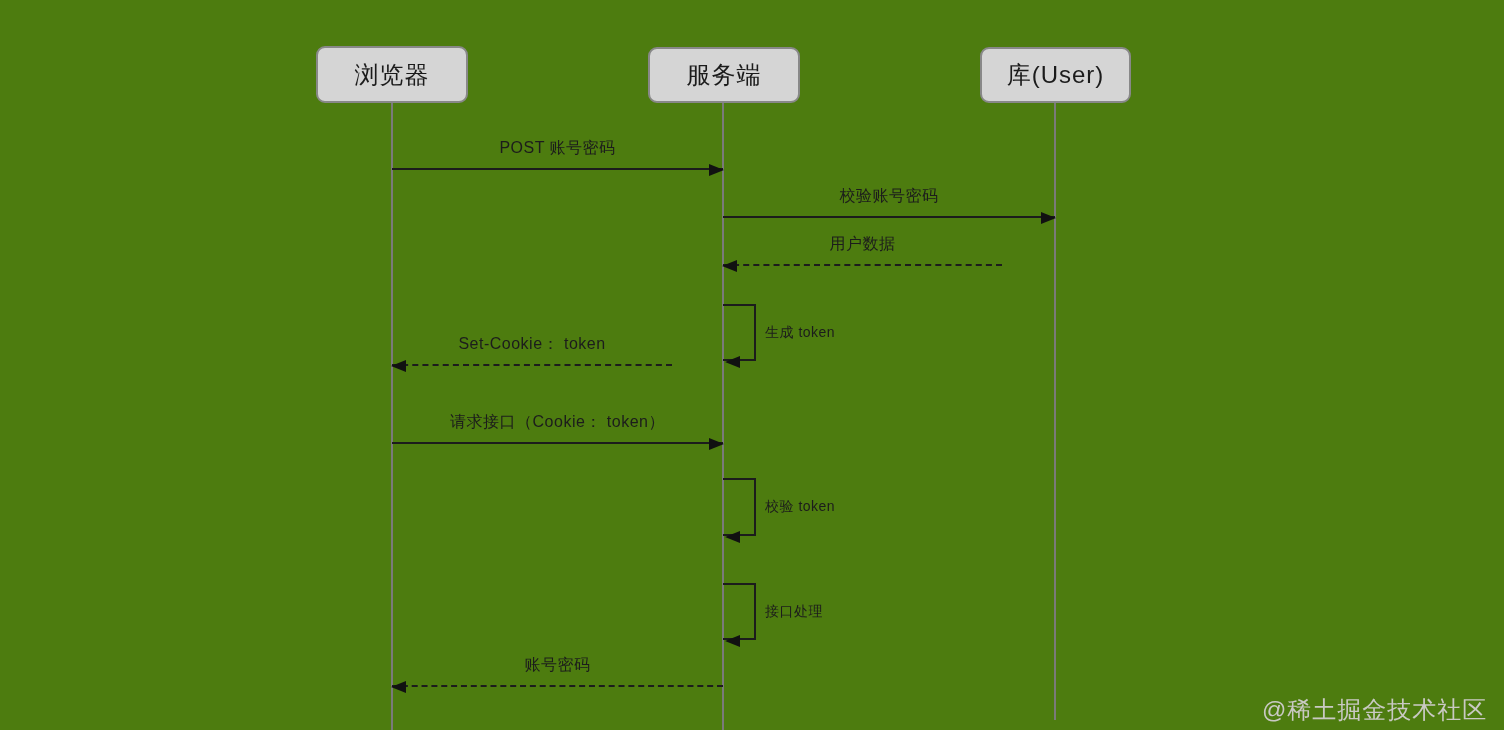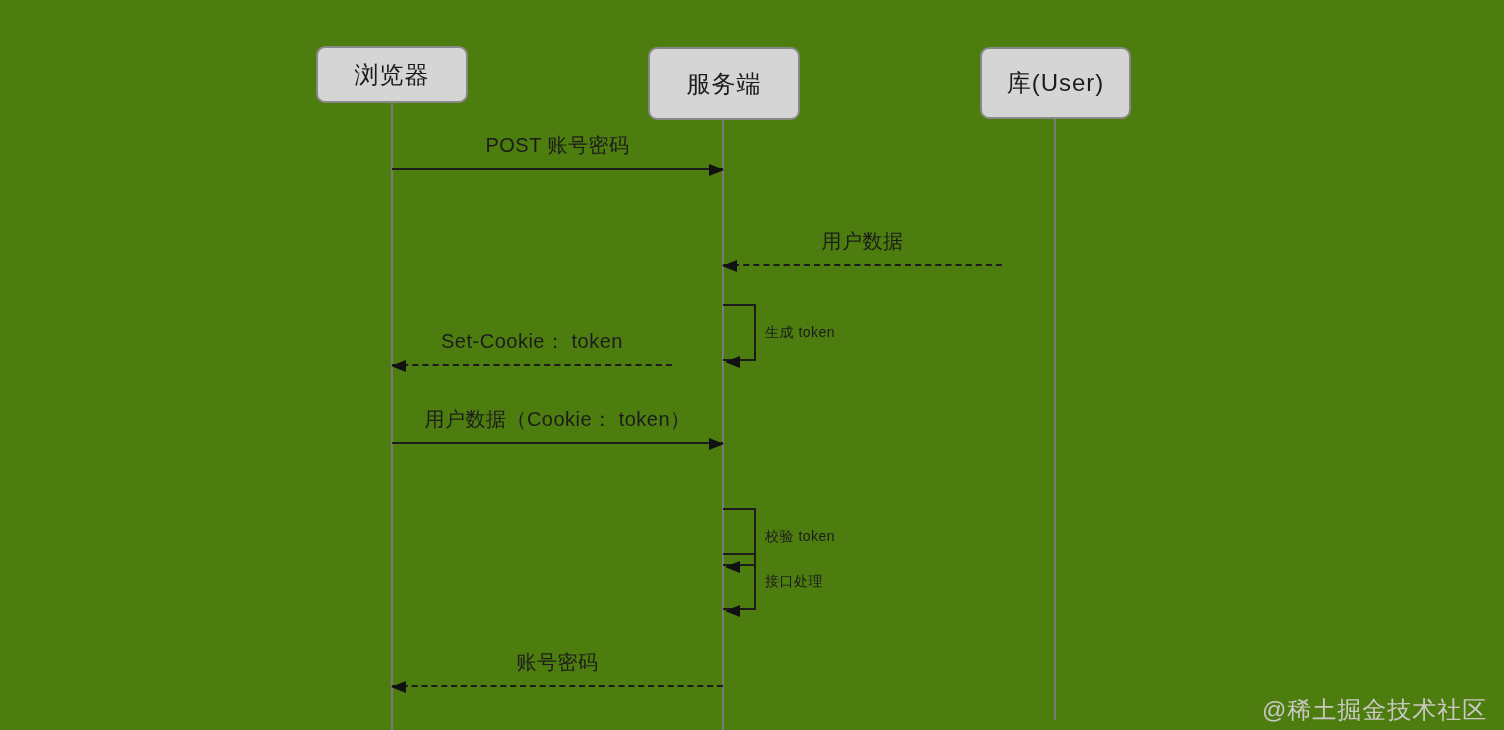--- a/index.html
+++ b/index.html
@@ -43,21 +43,21 @@
     position: absolute;
     height: 35px;
     z-index: 2;
   }
   .msg-label {
     position: absolute;
     left: 0;
     right: 0;
     bottom: 11px;
     text-align: center;
-    font-size: 20px;
+    font-size: 16px;
     letter-spacing: 0.5px;
     color: #1c1c1c;
     white-space: nowrap;
   }
   .msg-line {
     position: absolute;
     left: 0;
     right: 0;
     bottom: 0;
     height: 0;
@@ -119,65 +119,70 @@
 
 <div class="canvas">
 
   <div class="lifeline" style="left:391px; top:103px; height:627px"></div>
   <div class="lifeline" style="left:722px; top:103px; height:627px"></div>
   <div class="lifeline" style="left:1054px; top:103px; height:617px"></div>
 
   <div class="actor-box" style="left:316px; top:46px; width:152px; height:57px">
     <span>浏览器</span>
   </div>
-  <div class="actor-box" style="left:648px; top:47px; width:152px; height:73px">
+  <div class="actor-box" style="left:648px; top:47px; width:152px; height:56px">
     <span>服务端</span>
   </div>
-  <div class="actor-box" style="left:980px; top:47px; width:151px; height:72px">
+  <div class="actor-box" style="left:980px; top:47px; width:151px; height:56px">
     <span>库(User)</span>
   </div>
 
   <div class="msg" style="left:392px; top:135px; width:331px">
     <div class="msg-label">POST 账号密码</div>
     <div class="msg-line solid"></div>
     <span class="head right"></span>
   </div>
 
+  <div class="msg" style="left:723px; top:183px; width:332px">
+    <div class="msg-label">校验账号密码</div>
+    <div class="msg-line solid"></div>
+    <span class="head right"></span>
+  </div>
 
   <div class="msg" style="left:723px; top:231px; width:279px">
     <div class="msg-label">用户数据</div>
     <div class="msg-line dashed"></div>
     <span class="head left"></span>
   </div>
 
   <div class="selfmsg" style="left:723px; top:304px; height:57px">
     <div class="loop"></div>
     <span class="head left"></span>
     <div class="self-label">生成 token</div>
   </div>
 
   <div class="msg" style="left:392px; top:331px; width:280px">
     <div class="msg-label">Set-Cookie： token</div>
     <div class="msg-line dashed"></div>
     <span class="head left"></span>
   </div>
 
   <div class="msg" style="left:392px; top:409px; width:331px">
-    <div class="msg-label">用户数据（Cookie： token）</div>
+    <div class="msg-label">请求接口（Cookie： token）</div>
     <div class="msg-line solid"></div>
     <span class="head right"></span>
   </div>
 
-  <div class="selfmsg" style="left:723px; top:508px; height:58px">
+  <div class="selfmsg" style="left:723px; top:478px; height:58px">
     <div class="loop"></div>
     <span class="head left"></span>
     <div class="self-label">校验 token</div>
   </div>
 
-  <div class="selfmsg" style="left:723px; top:553px; height:57px">
+  <div class="selfmsg" style="left:723px; top:583px; height:57px">
     <div class="loop"></div>
     <span class="head left"></span>
     <div class="self-label">接口处理</div>
   </div>
 
   <div class="msg" style="left:392px; top:652px; width:331px">
     <div class="msg-label">账号密码</div>
     <div class="msg-line dashed"></div>
     <span class="head left"></span>
   </div>

